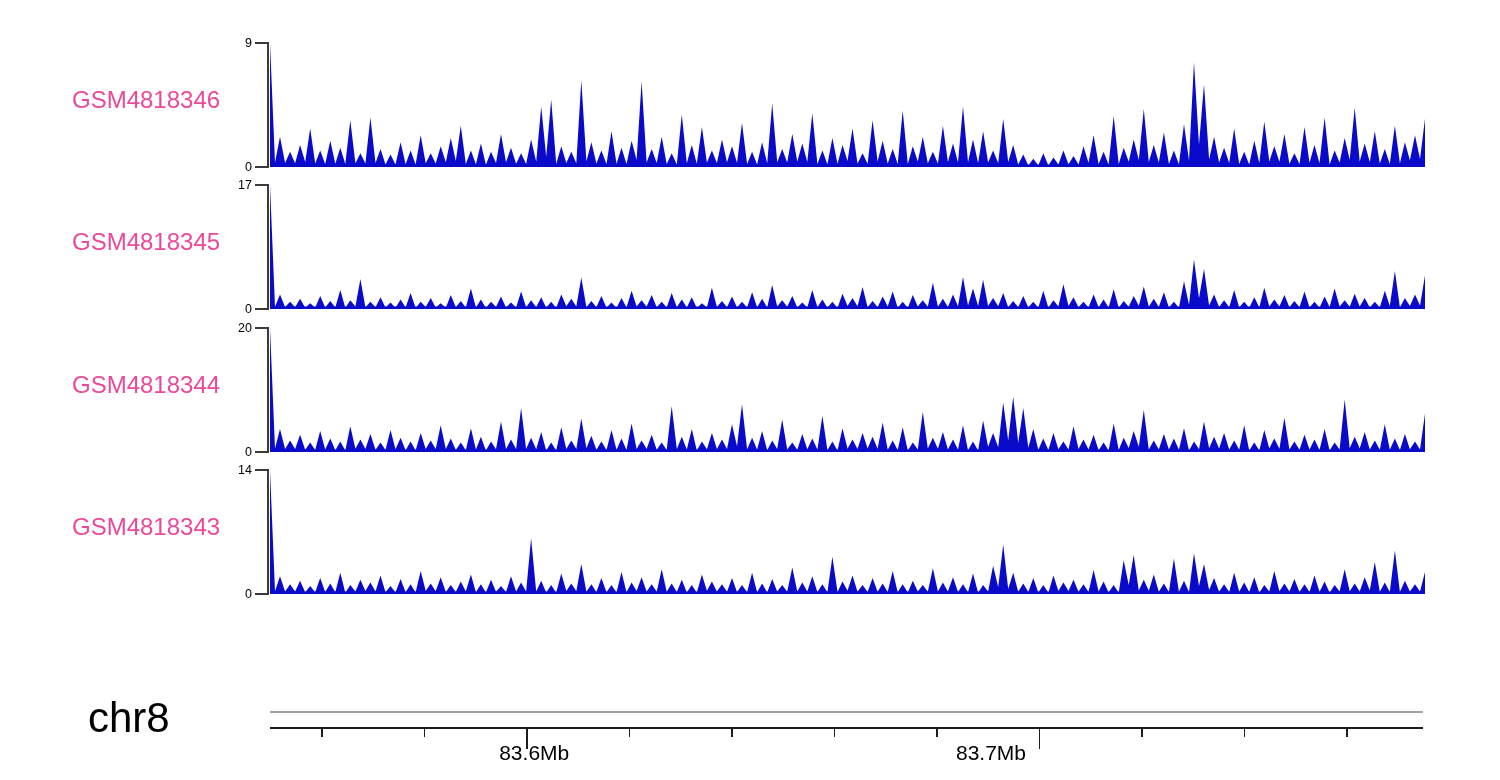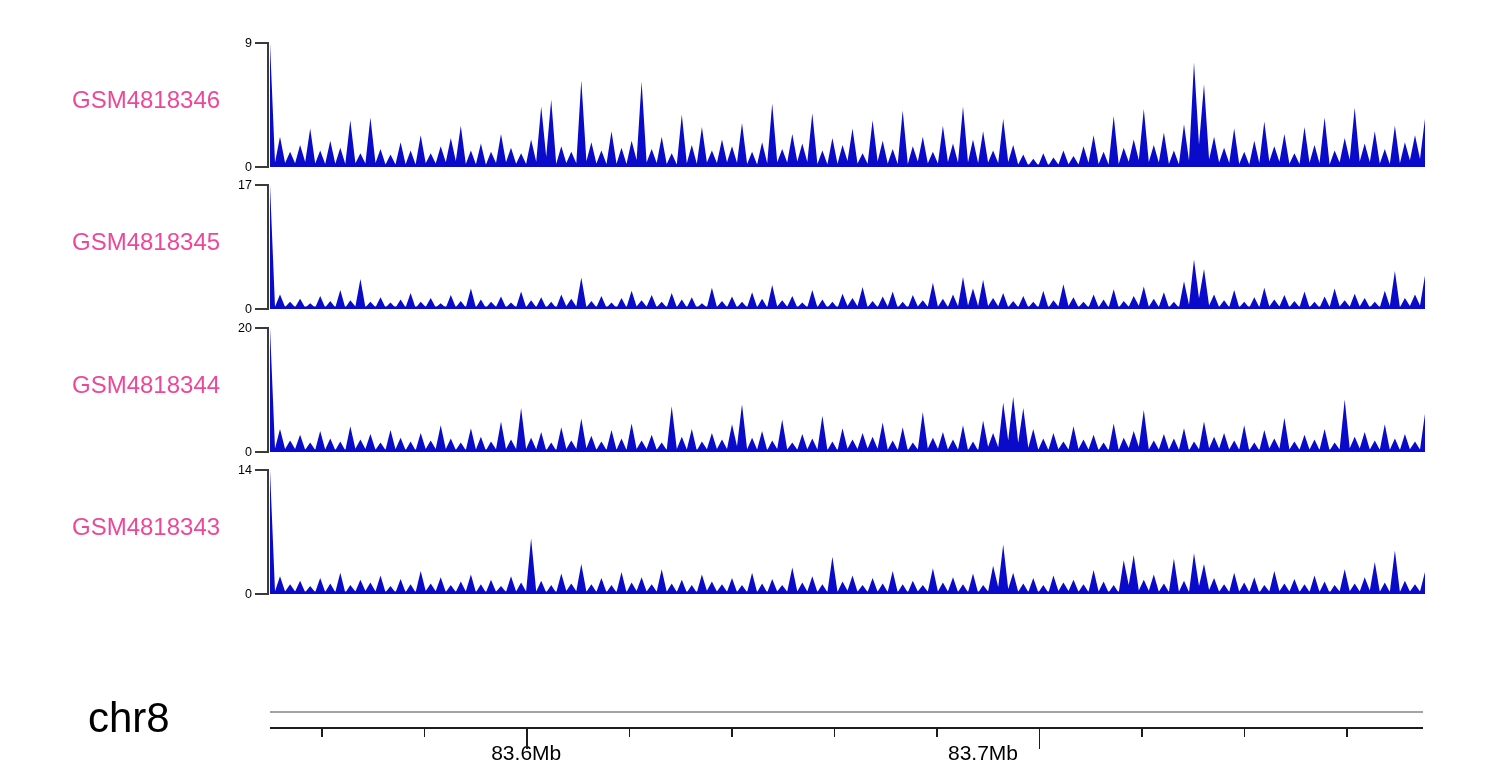--- a/index.html
+++ b/index.html
@@ -26,21 +26,21 @@
   .signal path{fill:#0a0acb;}
   .signal rect{fill:#0a0acb;}
   #ruler{position:absolute;left:0;top:0;width:1500px;height:607px;}
   .ruler-grayline{position:absolute;left:270px;top:711px;width:1153px;height:2px;background:#a3a3a3;}
   .ruler-blackline{position:absolute;left:270px;top:727px;width:1153px;height:2px;background:#1c1c1c;}
   .rtick{position:absolute;width:1.5px;background:#1c1c1c;top:729px;}
   .rtick.minor{height:8px;}
   .rtick.major{height:20px;}
   .ruler-label{
     position:absolute;top:741px;transform:translateX(-50%);
-    font-size:21px;line-height:24px;color:#000;white-space:nowrap;
+    font-size:21px;line-height:24px;color:#000;white-space:nowrap;margin-left:8px;
   }
   .chrom-label{
     position:absolute;left:88px;top:694px;font-size:42px;line-height:48px;color:#000;
   }
 </style>
 </head>
 <body>
 
 <div id="screen">
 

